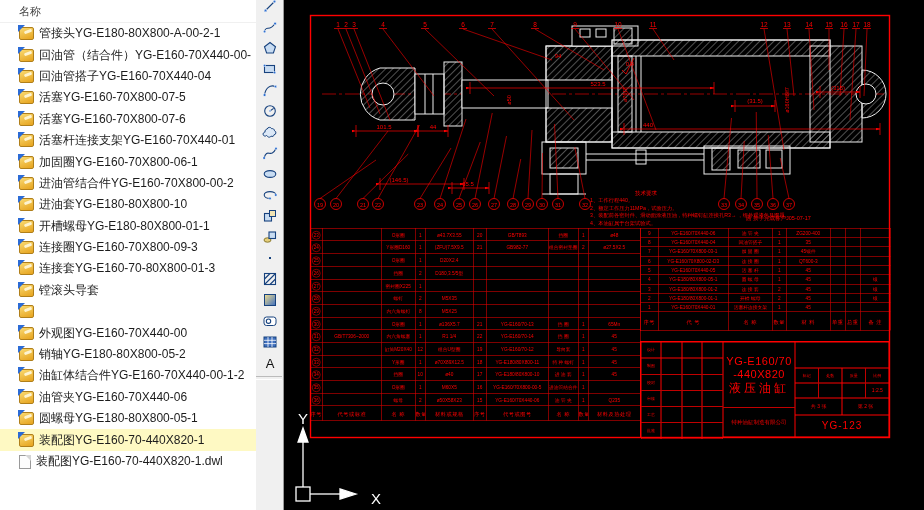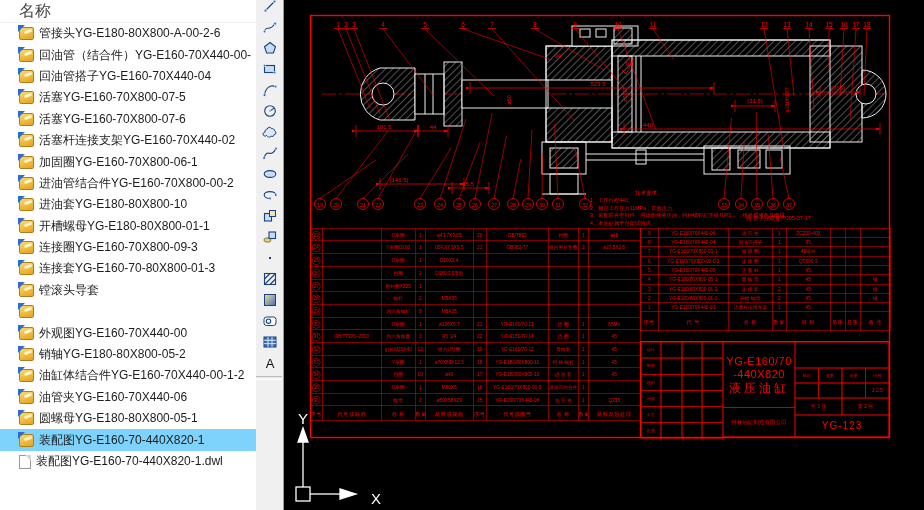--- a/index.html
+++ b/index.html
@@ -1,23 +1,23 @@
 <!DOCTYPE html>
 <html><head>
 <meta charset="utf-8">
 <style>
   html,body{margin:0;padding:0;background:#000;}
   body{width:924px;height:510px;position:relative;overflow:hidden;
        font-family:"Liberation Sans","DejaVu Sans",sans-serif;}
   
   #file-panel{position:absolute;left:0;top:0;width:256px;height:510px;background:#fff;overflow:hidden;}
-  #file-header{height:22px;line-height:22px;padding-left:19px;font-size:16px;color:#444;
+  #file-header{height:22px;line-height:22px;padding-left:19px;font-size:11px;color:#444;
                border-bottom:1px solid #f0f0f0;}
   .file-row{height:21.4px;display:flex;align-items:center;padding-left:19px;white-space:nowrap;cursor:default;}
-  .file-row.selected{background:#7dd3fc;}
+  .file-row.selected{background:#fef9c3;}
   .file-label{font-size:12px;color:#1c1c1c;margin-left:5px;overflow:hidden;}
   .ic-dwg{position:relative;width:15px;height:13px;flex:0 0 15px;
           background:linear-gradient(160deg,#f7d469 10%,#e8a825 90%);
           border:1px solid #b07f1a;border-radius:2px;box-sizing:border-box;}
   .ic-dwg::before{content:"";position:absolute;left:-2px;top:-3px;width:0;height:0;
           border-left:7px solid #2b6bd6;border-bottom:7px solid transparent;}
   .ic-dwg::after{content:"";position:absolute;right:1px;top:2px;width:8px;height:3px;
           background:#fdf3cf;transform:rotate(-20deg);border-radius:2px;}
   .ic-dwl{position:relative;width:12px;height:14px;flex:0 0 12px;background:#fdfdfd;
           border:1px solid #9a9a9a;box-sizing:border-box;}
@@ -70,41 +70,41 @@
   #corner-note div{width:300px;color:#f00;font-size:11px;white-space:nowrap;}
 </style>
 </head>
 <body>
 
 <div id="file-panel">
   <div id="file-header">名称</div>
   <div id="file-rows">
       <div class="file-row">
         <span class="ic-dwg"></span>
-        <span class="file-label">管接头YG-E180-80X800-A-00-2-6</span>
+        <span class="file-label">管接头YG-E180-80X800-A-00-2-1</span>
       </div>
       <div class="file-row">
         <span class="ic-dwg"></span>
         <span class="file-label">回油管（结合件）YG-E160-70X440-00-</span>
       </div>
       <div class="file-row">
         <span class="ic-dwg"></span>
         <span class="file-label">回油管搭子YG-E160-70X440-04</span>
       </div>
       <div class="file-row">
         <span class="ic-dwg"></span>
         <span class="file-label">活塞YG-E160-70X800-07-5</span>
       </div>
       <div class="file-row">
         <span class="ic-dwg"></span>
         <span class="file-label">活塞YG-E160-70X800-07-6</span>
       </div>
       <div class="file-row">
         <span class="ic-dwg"></span>
-        <span class="file-label">活塞杆连接支架YG-E160-70X440-02</span>
+        <span class="file-label">活塞杆连接支架YG-E160-70X440-01</span>
       </div>
       <div class="file-row">
         <span class="ic-dwg"></span>
         <span class="file-label">加固圈YG-E160-70X800-06-1</span>
       </div>
       <div class="file-row">
         <span class="ic-dwg"></span>
         <span class="file-label">进油管结合件YG-E160-70X800-00-2</span>
       </div>
       <div class="file-row">

